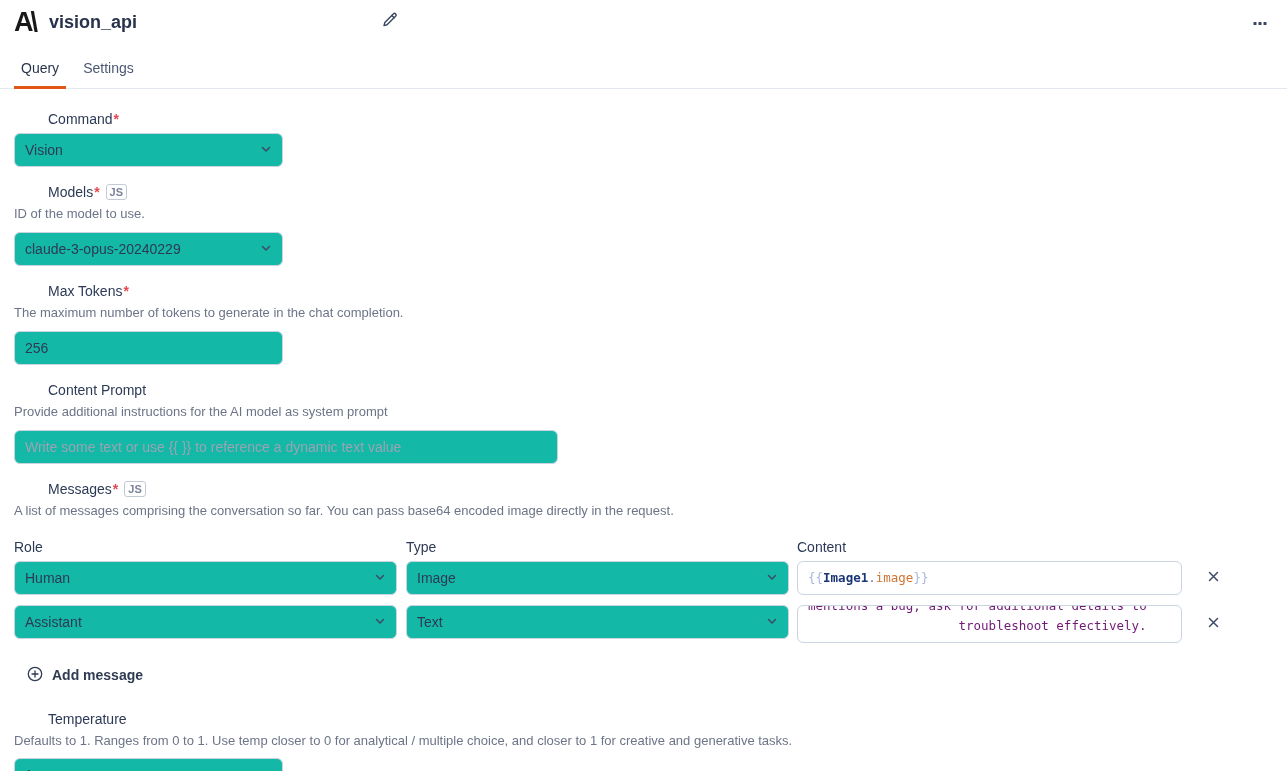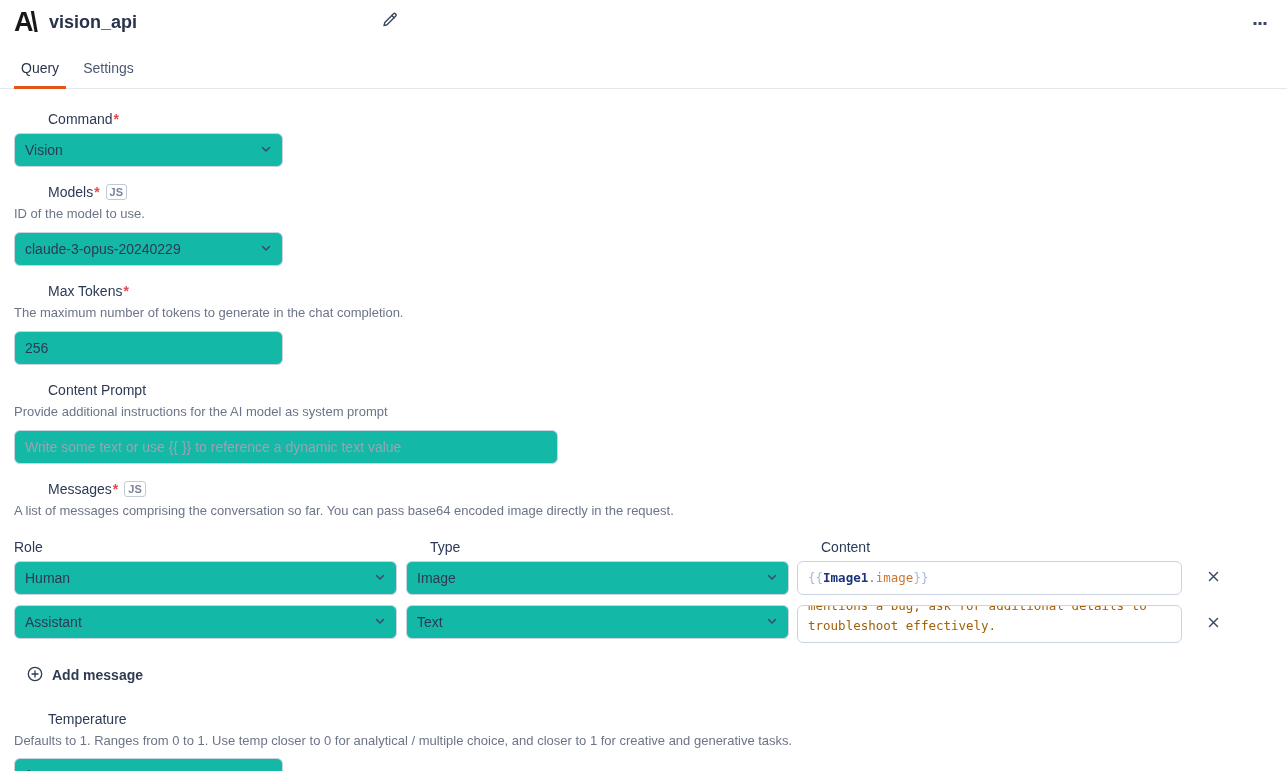--- a/index.html
+++ b/index.html
@@ -106,21 +106,21 @@
   input.text-input::placeholder { color: #9aa4b4; opacity: 1; }
   .wide { width: 544px; }
 
   
   .msg-grid { margin-bottom: 0; }
   .col-role { width: 383px; }
   .col-type { width: 383px; margin-left: 0; }
   .col-content { width: 385px; }
   .msg-head { display: flex; margin-bottom: 6px; }
   .msg-head .col-role, .msg-head .col-type { margin-right: 9px; }
-  .msg-head .col-type { margin-right: 8px; margin-left: 24px; }
+  .msg-head .col-type { margin-right: 8px; }
   .msg-row { display: flex; align-items: flex-start; margin-bottom: 10px; }
   .msg-row .select { width: 383px; margin-right: 9px; }
   .msg-row .select:nth-child(2) { margin-right: 8px; }
   .content-box {
     width: 385px;
     height: 34px;
     border: 1px solid #cbd3e0;
     border-radius: 6px;
     display: flex;
     align-items: center;
@@ -132,22 +132,23 @@
     background: #fff;
   }
   .content-box.tall {
     height: 38px;
     align-items: flex-start;
     padding-top: 0;
   }
   .content-box.tall .clip {
     margin-top: -10px;
     line-height: 20px;
-    color: #a16207;
+    color: #701a75;
     white-space: pre;
+    text-align: right;
   }
   .tok-brace { color: #a4b8dc; }
   .tok-entity { color: #1a3577; font-weight: bold; }
   .tok-dot { color: #6b7894; }
   .tok-prop { color: #d07432; }
   .remove-btn {
     background: none; border: none; cursor: pointer;
     color: #3c4a66;
     margin-left: 21px;
     height: 34px;

